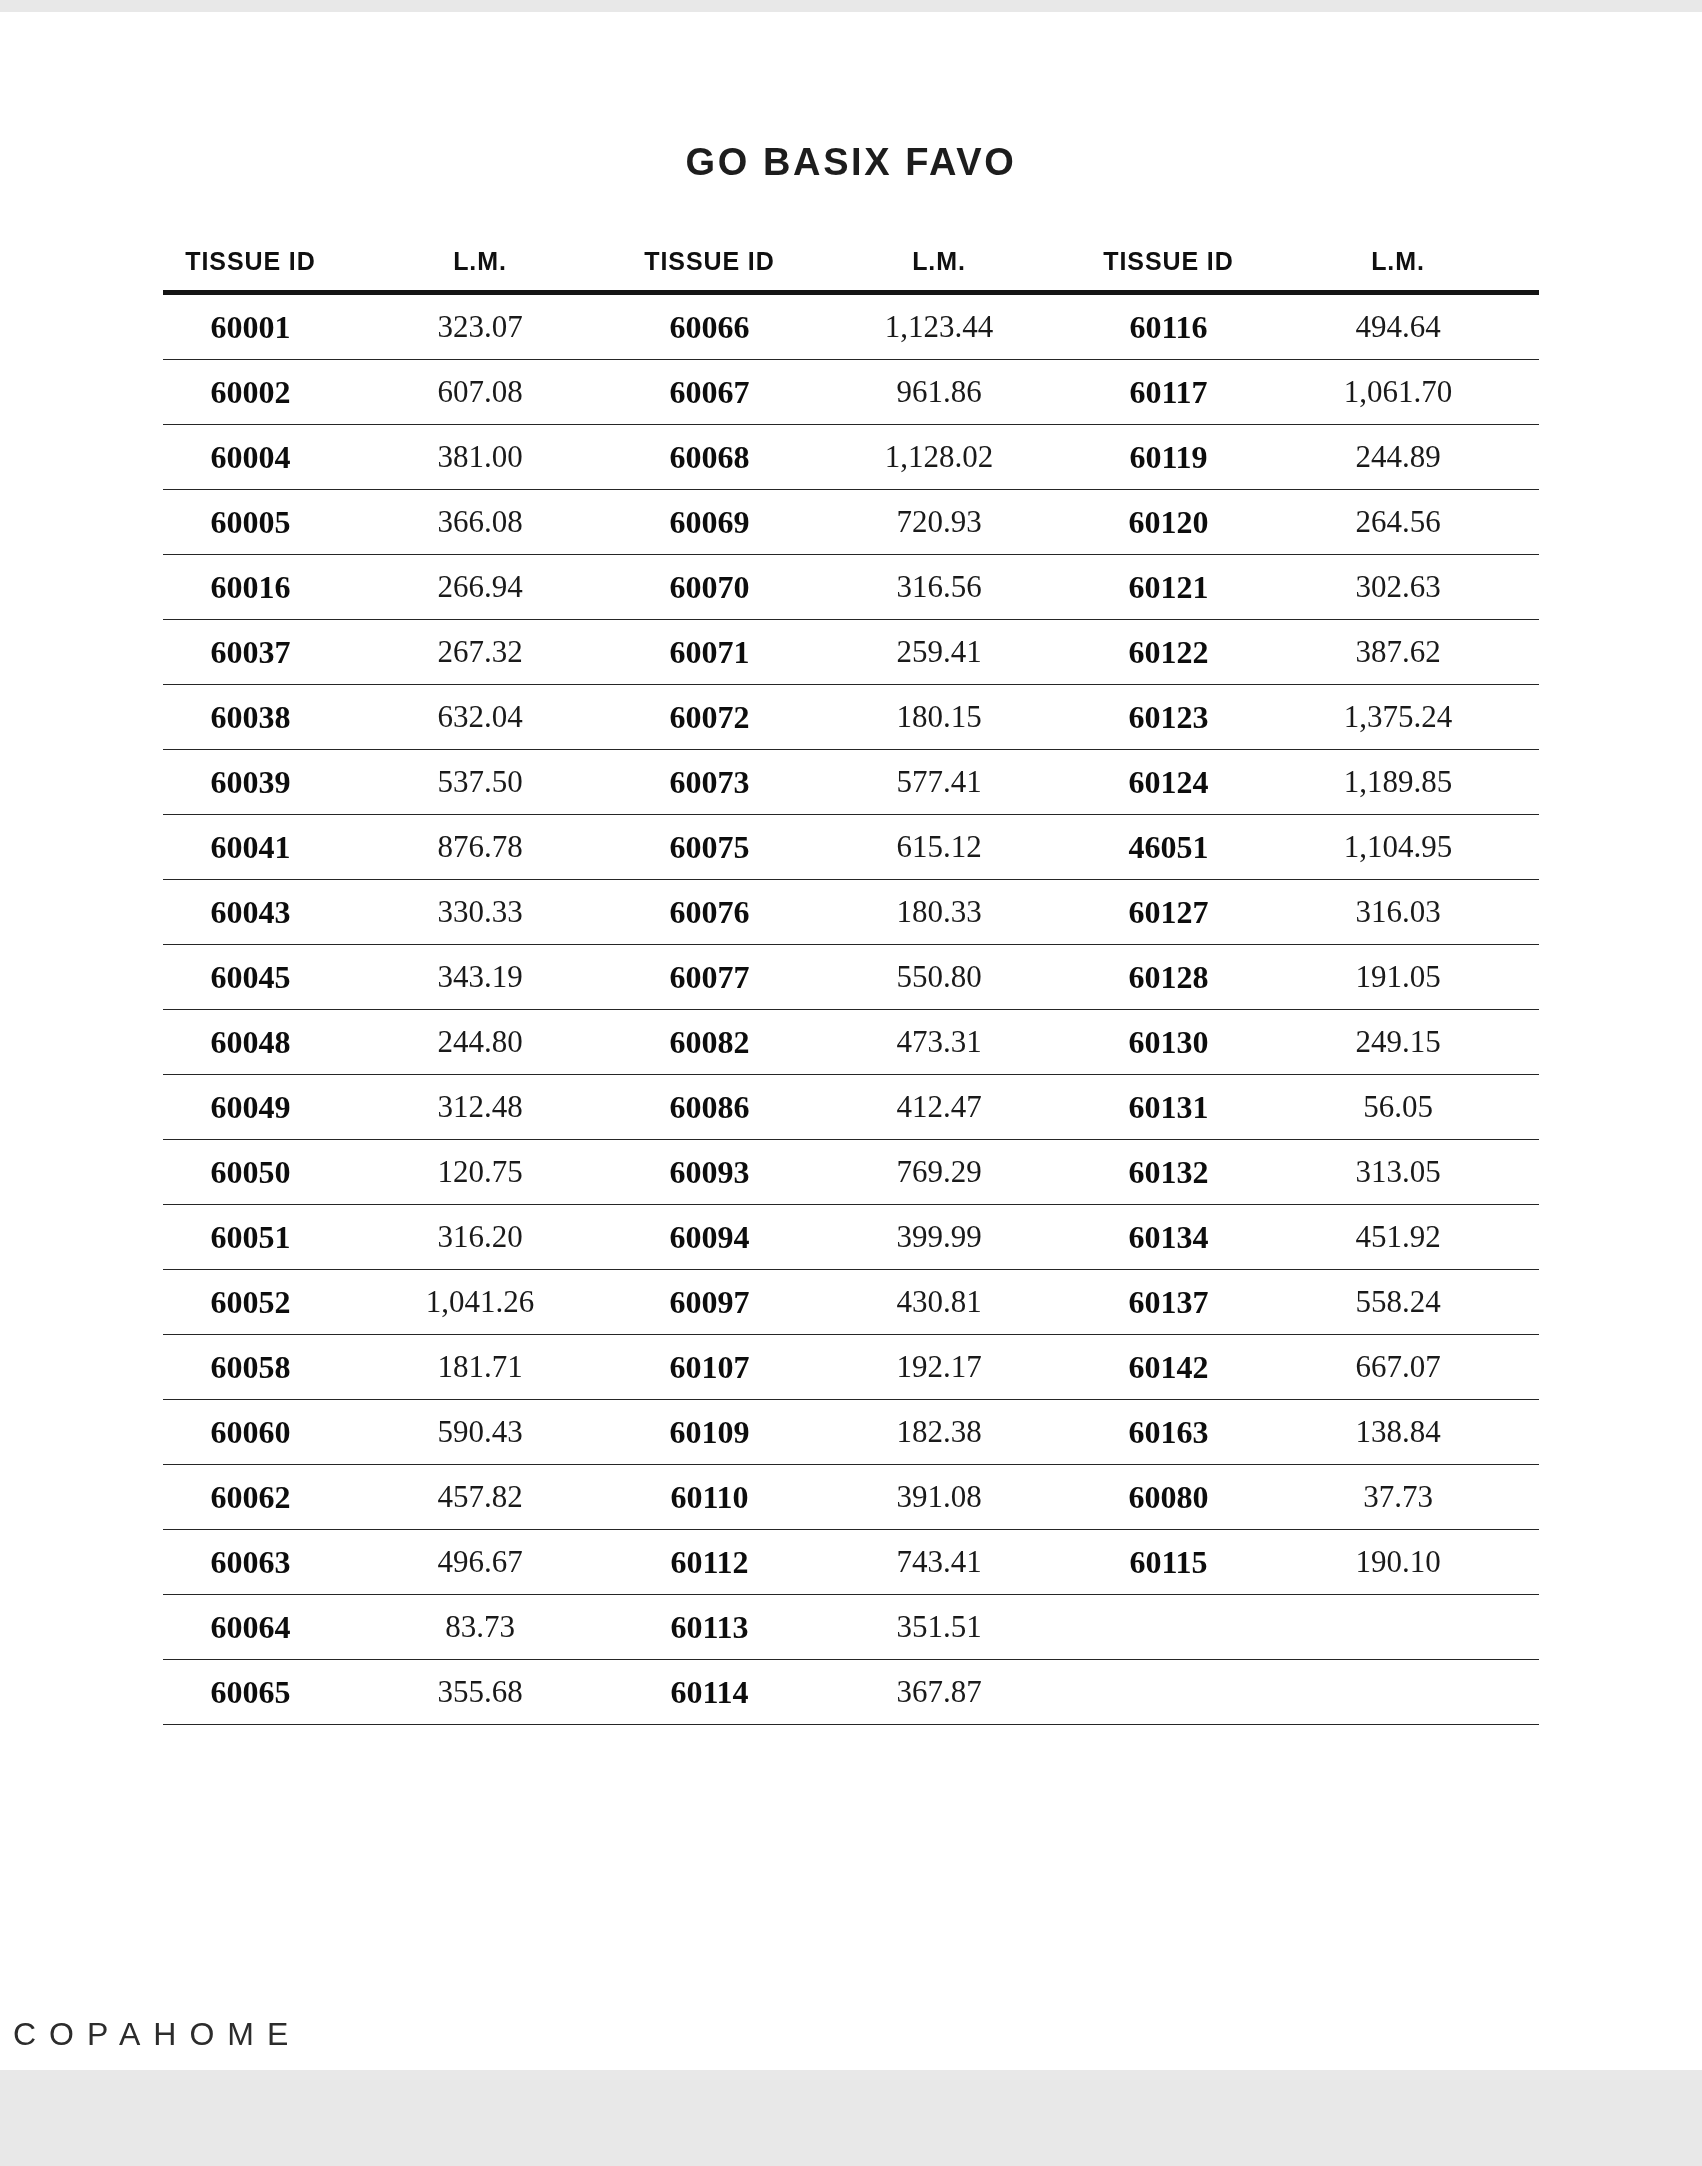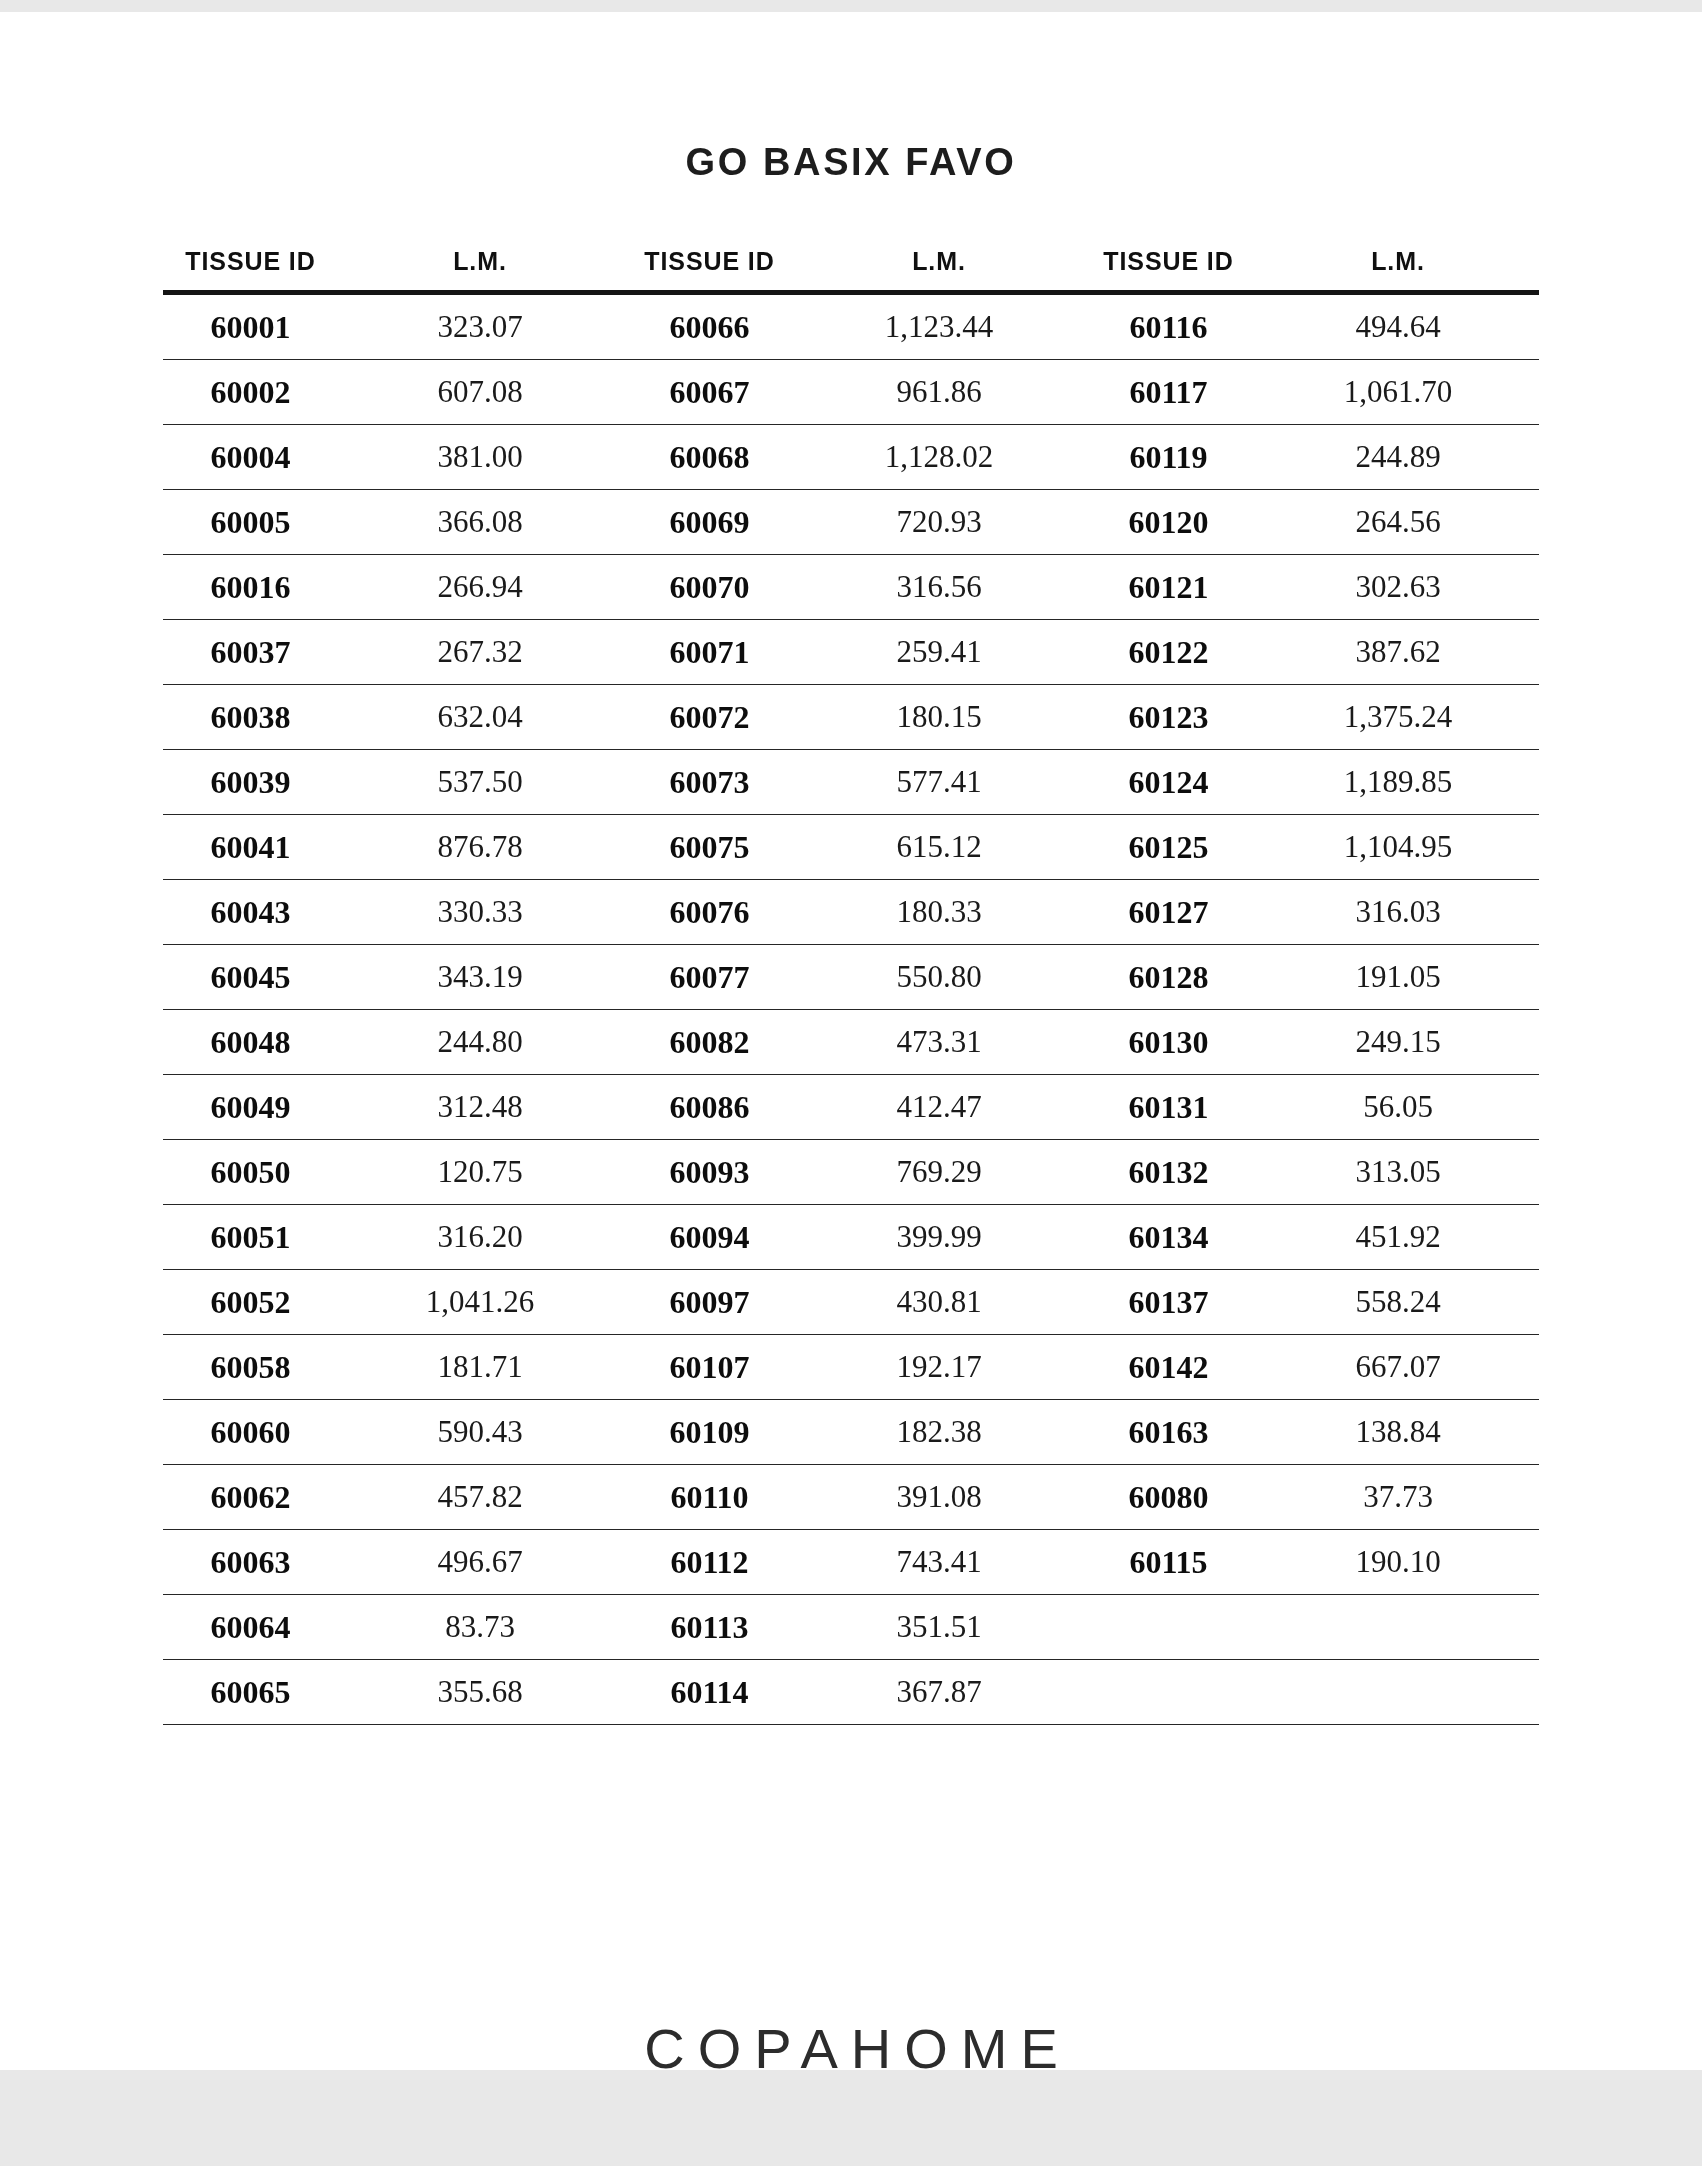--- a/index.html
+++ b/index.html
@@ -70,23 +70,23 @@
   .cell.val {
     font-size: 31px;
     font-weight: 400;
     color: #1a1a1a;
   }
   .doc-footer {
     position: absolute;
     top: 2004px;
     left: 0;
     width: 100%;
-    text-align: center;
-    font-family: "Liberation Sans", sans-serif;
-    font-size: 56px;
+    text-align: left;
+    font-family: "Liberation Sans", sans-serif;
+    font-size: 32px;
     font-weight: 300;
     letter-spacing: 13px;
     text-indent: 13px;
     color: #2c2c2c;
   }
 </style>
 </head>
 <body>
 
 <div class="page">
@@ -165,21 +165,21 @@
           <div class="cell id">60073</div>
           <div class="cell val">577.41</div>
           <div class="cell id">60124</div>
           <div class="cell val">1,189.85</div>
         </div>
         <div class="trow">
           <div class="cell id">60041</div>
           <div class="cell val">876.78</div>
           <div class="cell id">60075</div>
           <div class="cell val">615.12</div>
-          <div class="cell id">60125</div>
+          <div class="cell id">46051</div>
           <div class="cell val">1,104.95</div>
         </div>
         <div class="trow">
           <div class="cell id">60043</div>
           <div class="cell val">330.33</div>
           <div class="cell id">60076</div>
           <div class="cell val">180.33</div>
           <div class="cell id">60127</div>
           <div class="cell val">316.03</div>
         </div>

